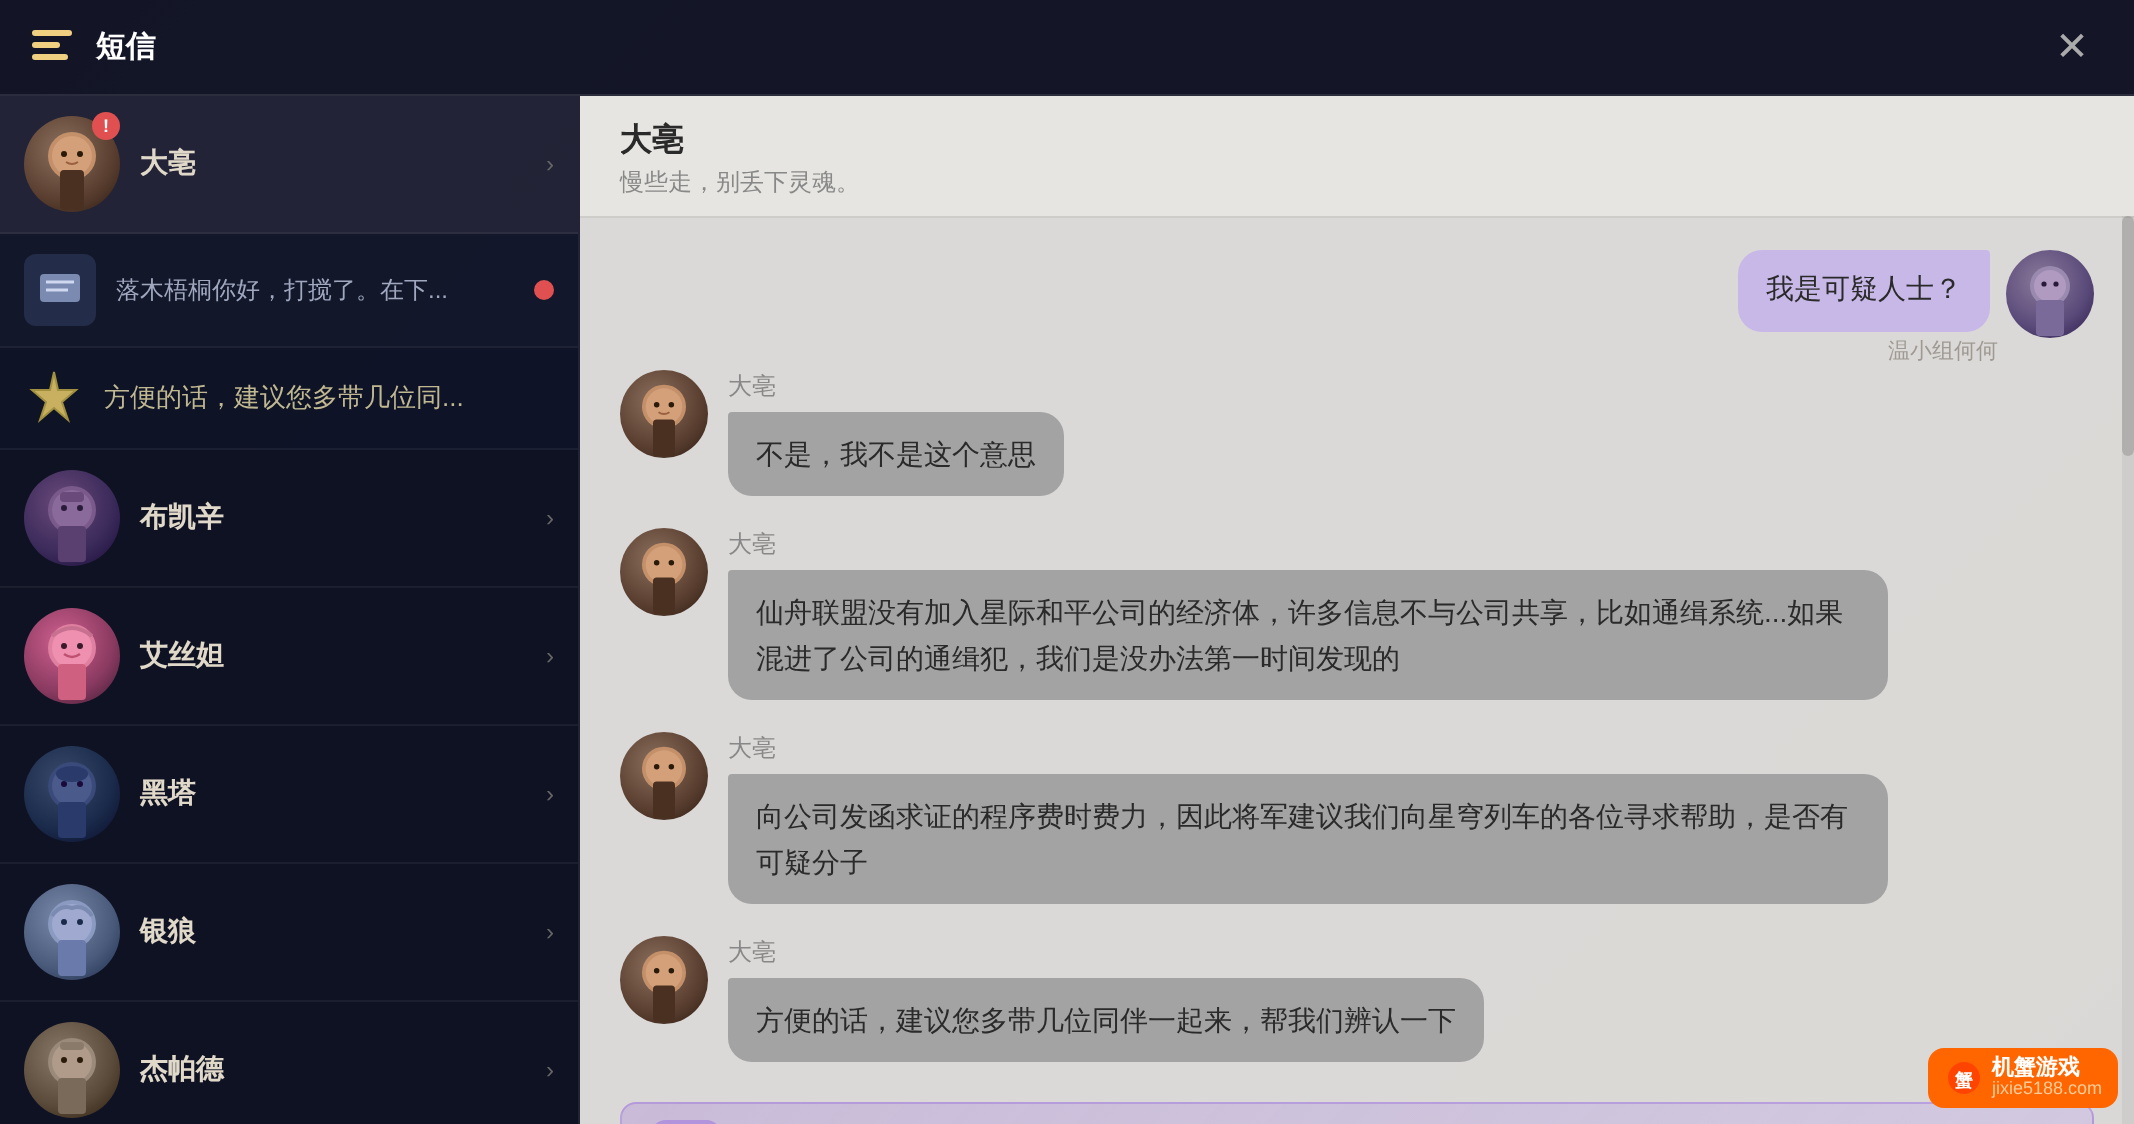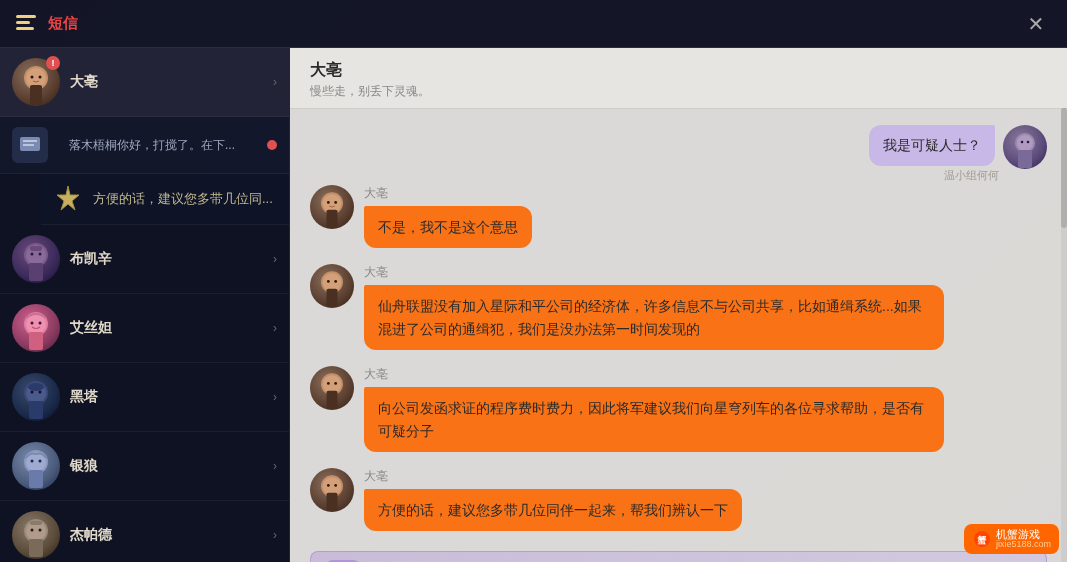--- a/index.html
+++ b/index.html
@@ -43,21 +43,21 @@
     }
     .header-icon span {
       display: block;
       background: #f0d080;
       border-radius: 2px;
     }
     .header-icon span:nth-child(1) { width: 20px; height: 3px; }
     .header-icon span:nth-child(2) { width: 14px; height: 3px; }
     .header-icon span:nth-child(3) { width: 18px; height: 3px; }
     .header-title {
-      color: #ef4444;
+      color: #ffffff;
       font-size: 15px;
       font-weight: bold;
     }
     .close-btn {
       position: absolute;
       right: 16px;
       top: 50%;
       transform: translateY(-50%);
       color: #aaa;
       font-size: 20px;
@@ -167,39 +167,37 @@
       margin-right: 10px;
       flex-shrink: 0;
     }
     .message-preview-text {
       color: #a0a8c0;
       font-size: 12px;
       flex: 1;
       white-space: nowrap;
       overflow: hidden;
       text-overflow: ellipsis;
-      margin-left: 11px;
     }
     .message-preview-badge {
       width: 10px;
       height: 10px;
       background: #e05050;
       border-radius: 50%;
       flex-shrink: 0;
     }
 
     
     .quest-item {
       display: flex;
       align-items: center;
       padding: 10px 12px;
       cursor: pointer;
       border-bottom: 1px solid rgba(255,255,255,0.05);
       background: rgba(15, 20, 40, 0.8);
-      margin-left: 41px;
     }
     .quest-icon {
       width: 30px;
       height: 30px;
       margin-right: 10px;
       flex-shrink: 0;
       position: relative;
     }
     .quest-icon svg {
       width: 30px;
@@ -291,21 +289,21 @@
       display: flex;
       flex-direction: column;
       gap: 4px;
       max-width: 580px;
     }
     .message-left .msg-name {
       font-size: 12px;
       color: #888;
     }
     .message-left .bubble {
-      background: #f97316;
+      background: #a3a3a3;
       border-radius: 2px 12px 12px 12px;
       padding: 10px 14px;
       color: #2a2a2a;
       font-size: 14px;
       line-height: 1.6;
     }
 
     
     .quest-banner {
       background: linear-gradient(135deg, rgba(160,120,220,0.3) 0%, rgba(200,180,240,0.4) 100%);
@@ -373,21 +371,21 @@
       background: #ff6600;
       border-radius: 8px;
       padding: 4px 8px;
       display: flex;
       align-items: center;
       gap: 4px;
     }
     .bottom-logo-text {
       color: white;
       font-size: 11px;
-      font-weight: normal;
+      font-weight: bold;
     }
 
     
     .face-svg {
       width: 100%;
       height: 100%;
     }
   </style>
 </head>
 <body>

